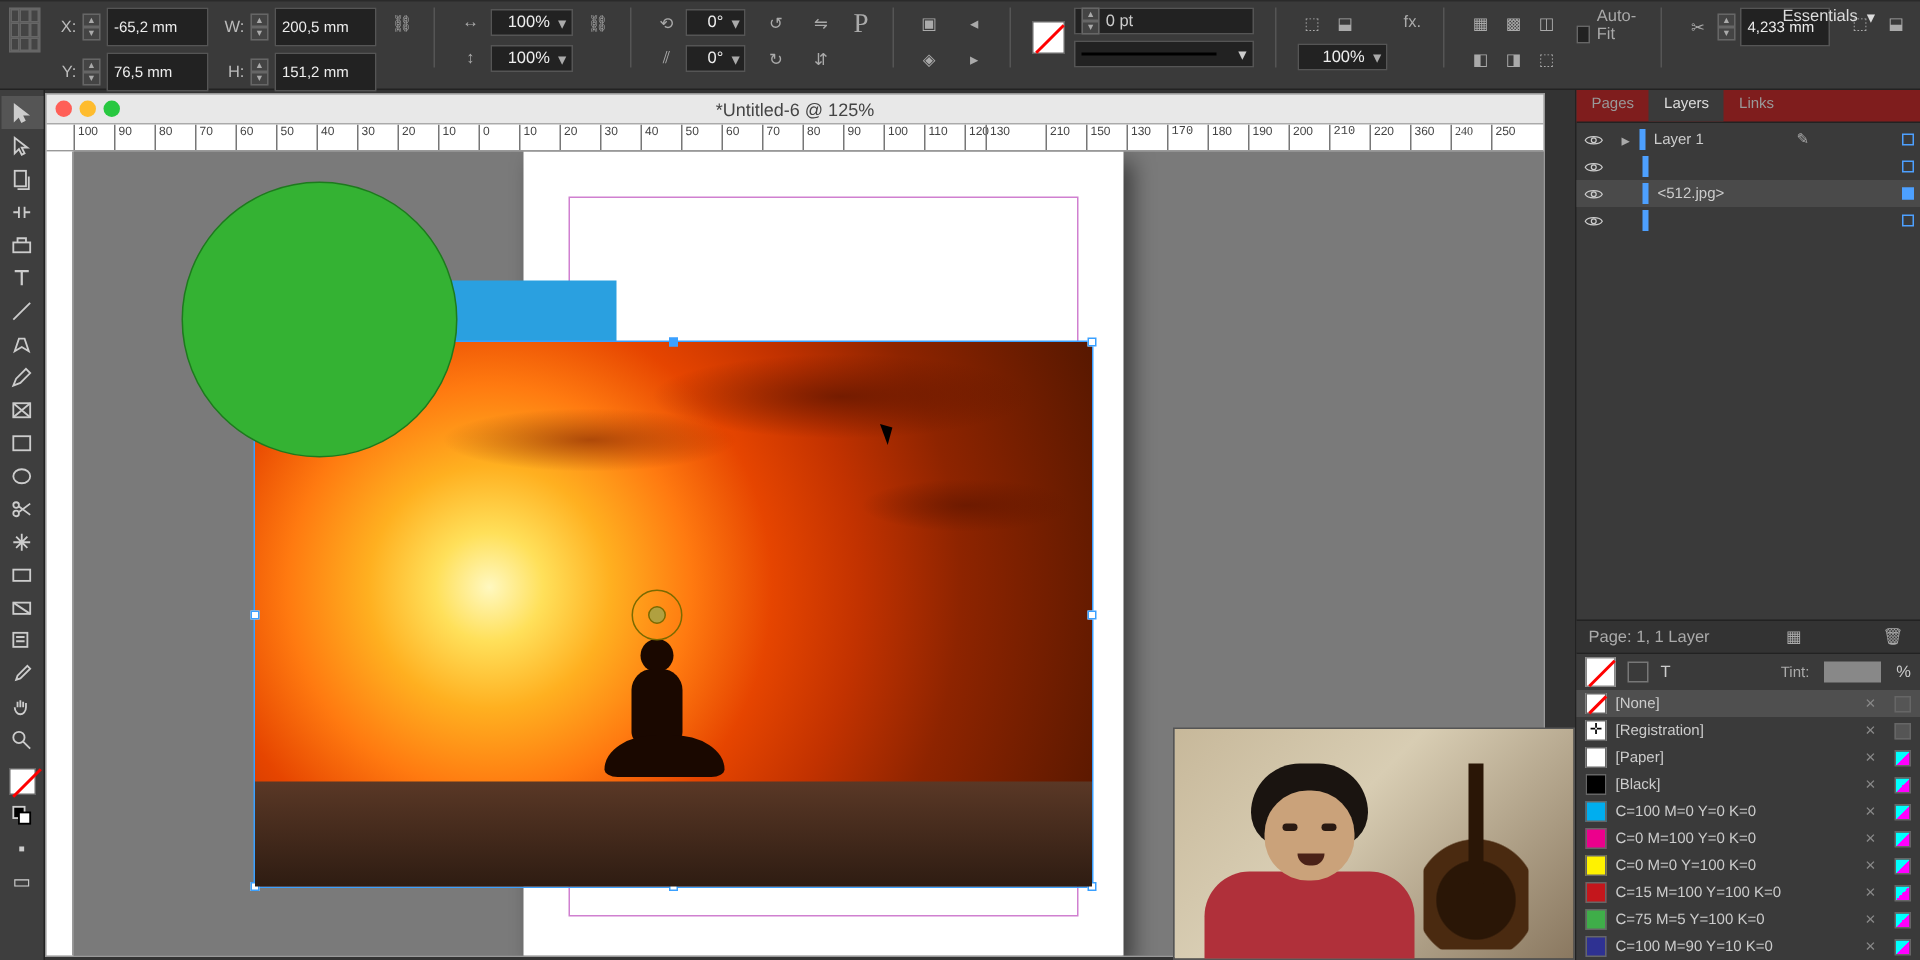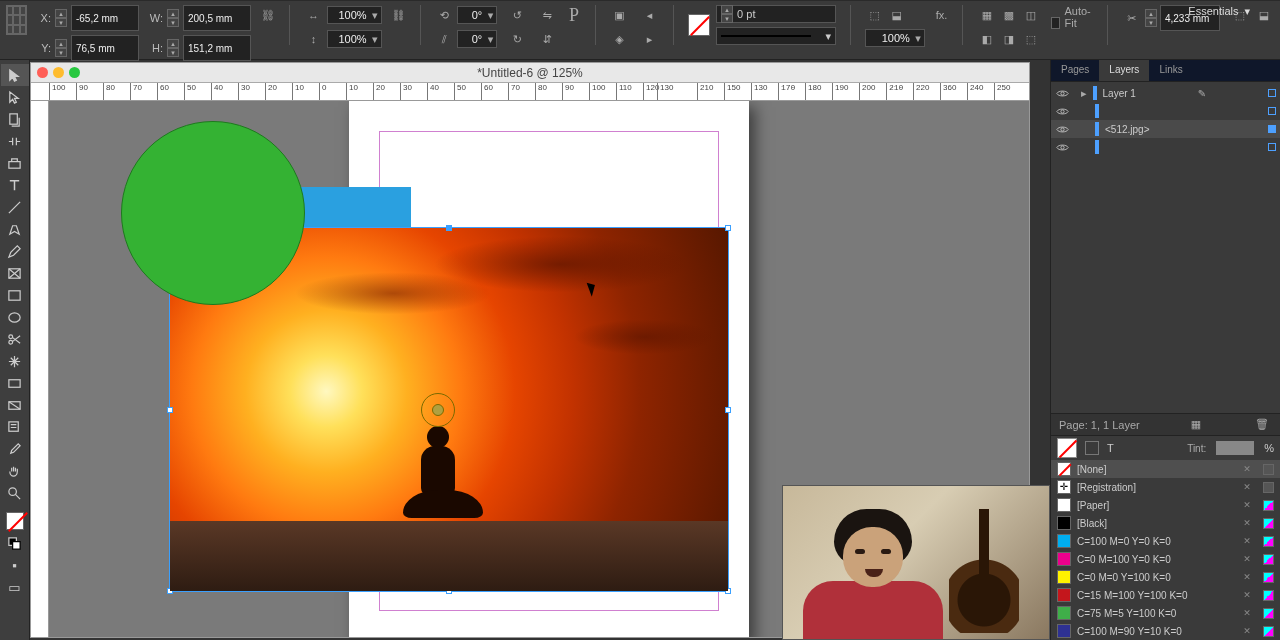--- a/index.html
+++ b/index.html
@@ -75,21 +75,21 @@
 .webcam .person{position:absolute;left:20px;bottom:0;width:140px;height:130px;}
 .webcam .hair{width:78px;height:56px;background:#1a1410;border-radius:42px 42px 30px 30px;margin:0 auto;}
 .webcam .face{width:60px;height:60px;background:#caa27a;border-radius:48%;margin:-38px auto 0;position:relative;}
 .webcam .face::before{content:"";position:absolute;left:12px;top:22px;width:10px;height:5px;background:#2a1a12;border-radius:4px;box-shadow:26px 0 #2a1a12;}
 .webcam .face::after{content:"";position:absolute;left:22px;bottom:10px;width:18px;height:8px;background:#4a2218;border-radius:0 0 10px 10px;}
 .webcam .shirt{width:140px;height:70px;background:#b0303a;margin:-6px auto 0;border-radius:30px 30px 0 0;}
 .webcam .guitar{position:absolute;right:30px;bottom:6px;width:70px;height:110px;background:radial-gradient(circle at 50% 70%,#2a1606 0 26px,#4a2a10 27px 40px,transparent 41px);}
 .webcam .guitar::before{content:"";position:absolute;left:30px;top:-14px;width:10px;height:80px;background:#2a1606;}
 
 .right-panels{position:absolute;top:60px;right:0;width:230px;bottom:0;background:#3a3a3a;border-left:1px solid #222;display:flex;flex-direction:column;}
-.panel-tabs{display:flex;background:#0f172a;height:22px;border-bottom:1px solid #222;}
+.panel-tabs{display:flex;background:#7f1d1d;height:22px;border-bottom:1px solid #222;}
 .panel-tabs span{padding:4px 10px;color:#999;font-size:10px;cursor:pointer;}
 .panel-tabs span.active{background:#3a3a3a;color:#ddd;}
 .layer-list{padding:2px 0;}
 .layer-row{display:flex;align-items:center;height:18px;padding:0 4px;gap:6px;}
 .layer-row.sel{background:#4a4a4a;}
 .eye{width:14px;height:14px;display:flex;align-items:center;justify-content:center;}
 .eye svg{width:13px;height:13px;stroke:#ccc;fill:none;}
 .layer-color{width:4px;height:14px;background:#4da0ff;}
 .layer-name{color:#ccc;font-size:10px;}
 .layer-row .sq{width:8px;height:8px;border:1px solid #4da0ff;margin-left:auto;background:#4da0ff;}
@@ -428,21 +428,21 @@
       <div class="tick" style="left: 666px;">210</div>
       <div class="tick" style="left: 693px;">150</div>
       <div class="tick" style="left: 720px;">130</div>
       <div class="tick" style="left: 747px; font-family: Liberation Mono, monospace;">170</div>
       <div class="tick" style="left: 774px;">180</div>
       <div class="tick" style="left: 801px;">190</div>
       <div class="tick" style="left: 828px;">200</div>
       <div class="tick" style="left: 855px; font-family: Liberation Mono, monospace;">210</div>
       <div class="tick" style="left: 882px;">220</div>
       <div class="tick" style="left: 909px;">360</div>
-      <div class="tick" style="left: 936px;">240</div>
+      <div class="tick" style="left: 936px; font-family: Liberation Serif, serif;">240</div>
       <div class="tick" style="left: 963px;">250</div>
     </div>
   <div class="ruler-v"></div>
   <div class="canvas-area">
     <div class="page"></div>
     <div class="blue-rect"></div>
     <div class="img-frame">
       <div class="clouds"></div>
       <div class="silhouette">
           <div class="head"></div>

